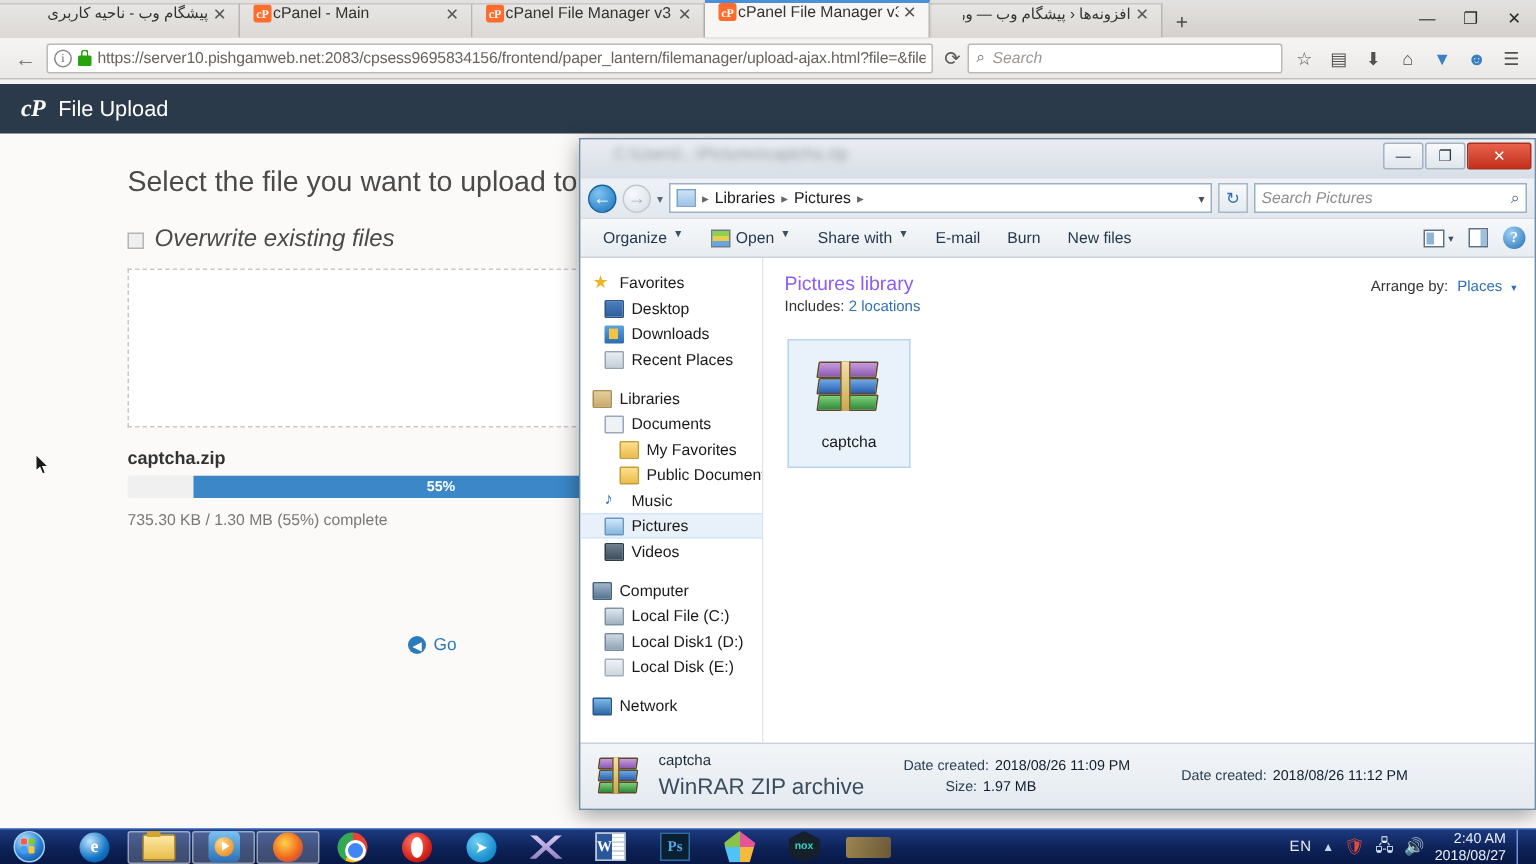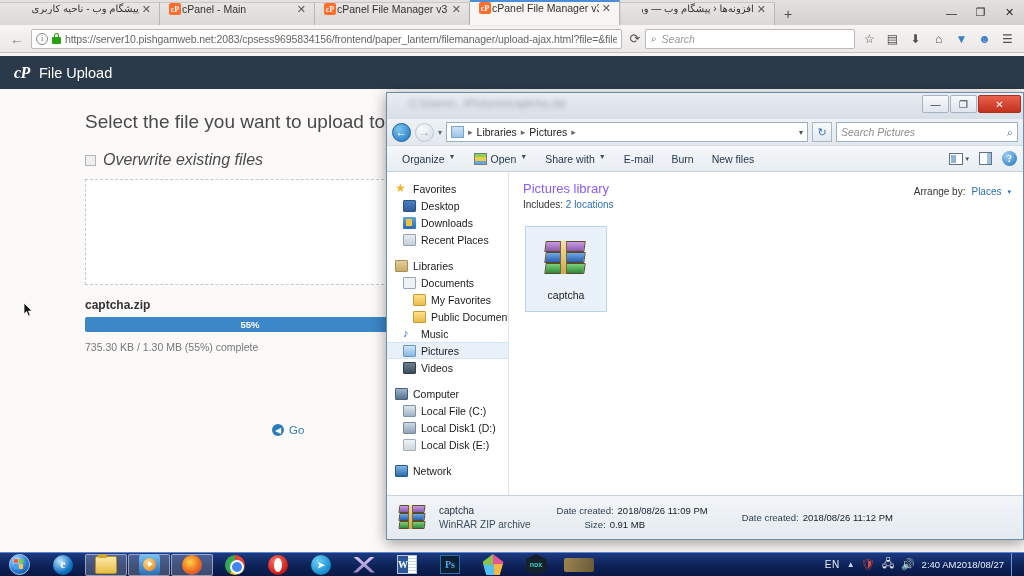--- a/index.html
+++ b/index.html
@@ -301,21 +301,21 @@
   .fname { font-size: 10.5px; color: #1a1a1a; margin-top: 12px; }
 
   .exp-details {
     height: 44px; background: linear-gradient(#f2f5f8, #e4eaf0);
     border-top: 1px solid #c8d2dc; display: flex; align-items: center;
     padding: 0 12px; gap: 12px; font-size: 9.5px; color: #23384e;
   }
   .det-icon { width: 28px; height: 26px; position: relative; flex: none; }
   .det-col { display: flex; flex-direction: column; gap: 3px; }
   .det-col .l1 { font-size: 10px; color: #1b2b3b; }
-  .det-col .l2 { font-size: 10px; color: #3b4d5e; }
+  .det-col .l2 { font-size: 15px; color: #3b4d5e; }
   .det-pair { display: flex; gap: 4px; }
   .det-lab { color: #2b3f52; }
   .det-val { color: #101d2a; }
   .det-c2 { margin-left: 14px; }
   .det-c3 { margin-left: 22px; }
 
   
   .taskbar {
     position: absolute; left: 0; bottom: 0; width: 1024px; height: 24px;
     background: linear-gradient(#1d3a80, #0d2257 55%, #081846);
@@ -342,21 +342,21 @@
     width: 42px; height: 22px; display: flex; align-items: center; justify-content: center;
     border: 1px solid transparent; border-radius: 2px;
   }
   .taskbtn.pinned { background: rgba(255,255,255,.22); border-color: rgba(255,255,255,.45); }
   .tray {
     margin-left: auto; display: flex; align-items: center; gap: 7px;
     padding-right: 4px; color: #e8eefb; font-size: 9.5px;
   }
   .tray .lang { font-size: 10px; letter-spacing: .5px; }
   .tray .caret { font-size: 8px; color: #c6d4ef; }
-  .clock { display: flex; flex-direction: row; align-items: flex-end; line-height: 11px; font-size: 9.5px; }
+  .clock { display: flex; flex-direction: column; align-items: flex-end; line-height: 11px; font-size: 9.5px; }
   .showdesk { width: 9px; height: 24px; border-left: 1px solid #6f94dd; }
 
   
   .app { width: 20px; height: 20px; border-radius: 50%; display:flex; align-items:center; justify-content:center; font-size: 12px; font-weight: bold; color: #fff; font-family: "Liberation Serif", serif;}
   .app-ie { background: radial-gradient(circle at 35% 30%, #bfe6ff, #1273c4 60%, #0a4c8c); }
   .app-explorer { width: 22px; height: 18px; border-radius: 2px;
     background: linear-gradient(#ffe9a8, #e8bc46); border: 1px solid #b78f2c; position: relative;}
   .app-explorer:after { content:''; position:absolute; left:2px; top:-3px; width:9px; height:4px; background:#cfa636; border-radius:1px 1px 0 0;}
   .app-wmp { width: 21px; height: 21px; border-radius: 4px; background: linear-gradient(#7cc3f0,#2b6fb5); display:flex;align-items:center;justify-content:center;}
   .app-wmp .pl { width:13px;height:13px;border-radius:50%;background:radial-gradient(circle at 35% 30%,#ffd98a,#e07d16); position:relative;}
@@ -456,21 +456,21 @@
       </div>
       <div class="page-body">
         <h1 class="page-title">Select the file you want to upload to</h1>
         <div class="checkrow">
           <span class="checkbox"></span>
           <span>Overwrite existing files</span>
         </div>
         <div class="dropzone"></div>
         <div class="upload-name">captcha.zip</div>
         <div class="progress-outer">
-          <div class="progress-inner" id="progbar" style="width: 55%;">55%</div>
+          <div class="progress-inner" id="progbar" style="width: 55%; margin-left: 44px;">55%</div>
         </div>
         <div class="upload-status">735.30 KB / 1.30 MB (55%) complete</div>
       </div>
       <div class="goback">
         <span class="gicon">◀</span>
         <span>Go</span>
       </div>
     </div>
   </div>
 
@@ -642,21 +642,21 @@
         <span class="l1">captcha</span>
         <span class="l2">WinRAR ZIP archive</span>
       </div>
       <div class="det-col det-c2">
         <div class="det-pair">
           <span class="det-lab">Date created:</span>
           <span class="det-val">2018/08/26 11:09 PM</span>
         </div>
         <div class="det-pair" style="padding-left:28px">
           <span class="det-lab">Size:</span>
-          <span class="det-val">0.91 MB</span>
+          <span class="det-val">1.97 MB</span>
         </div>
       </div>
       <div class="det-col det-c3">
         <div class="det-pair">
           <span class="det-lab">Date created:</span>
           <span class="det-val">2018/08/26 11:12 PM</span>
         </div>
       </div>
     </div>
   </div>

